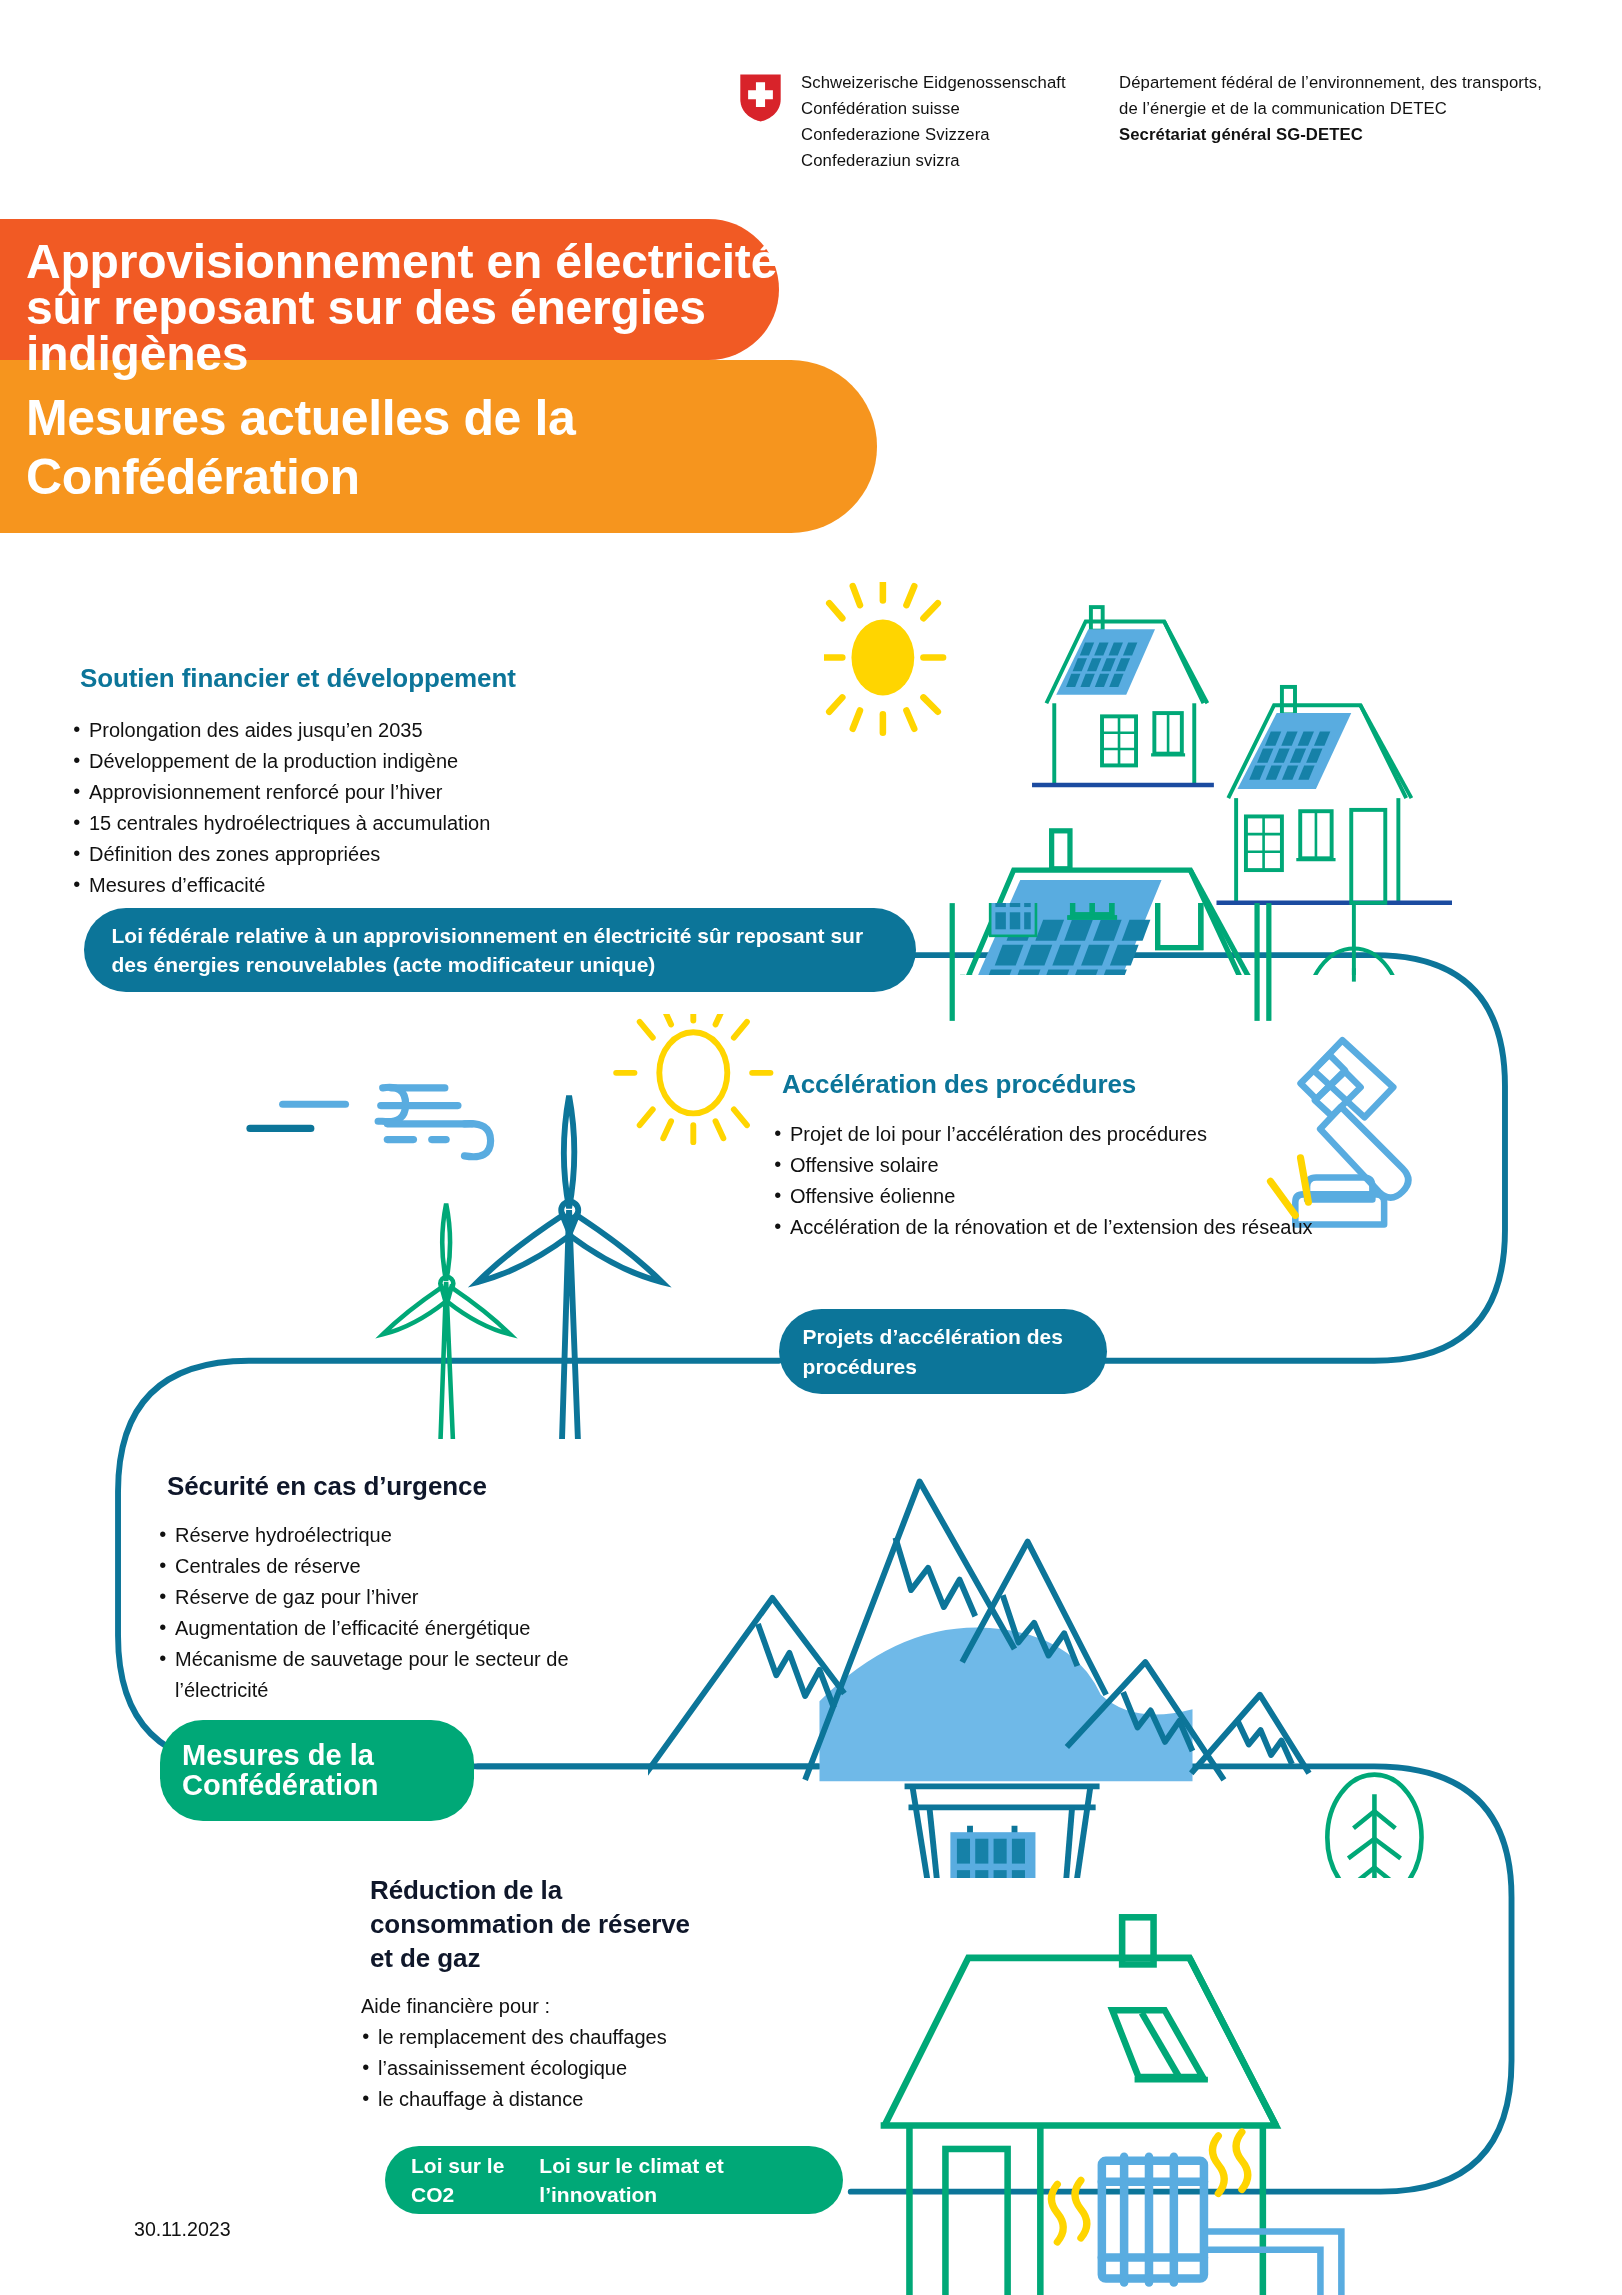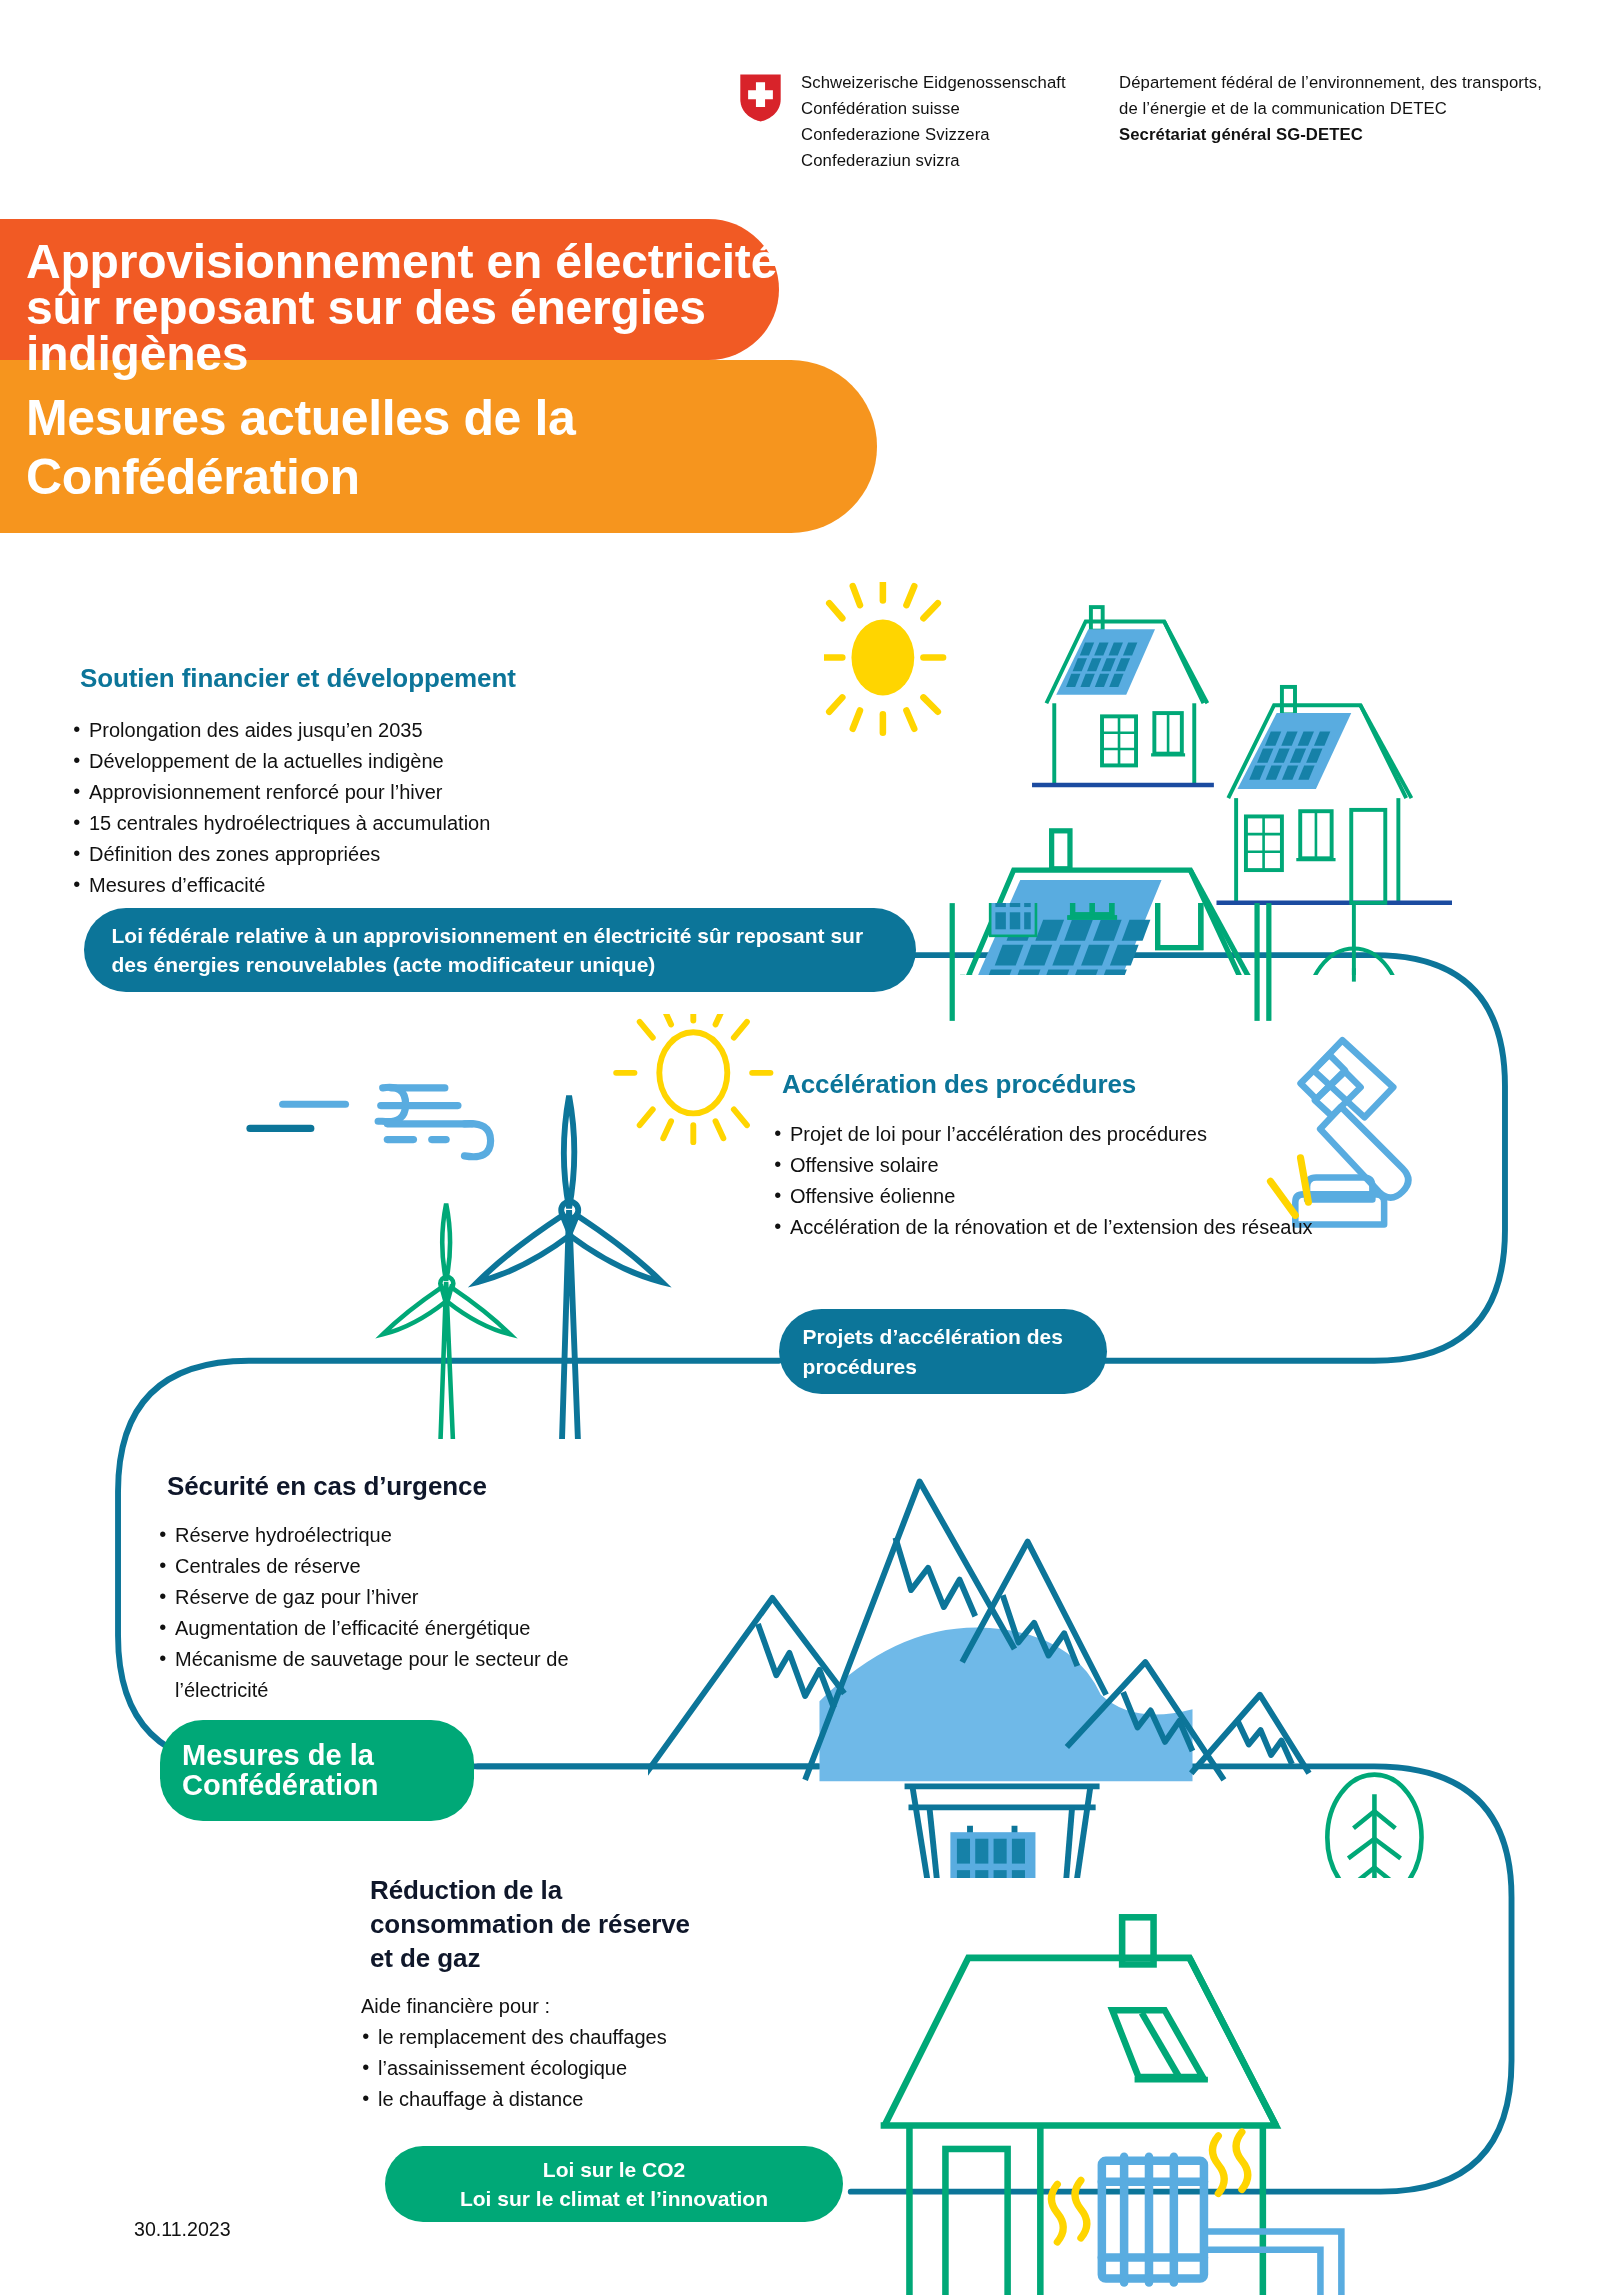--- a/index.html
+++ b/index.html
@@ -241,21 +241,21 @@
     <line x1="410" y1="-70" x2="410" y2="18"></line>
     <line x1="372" y1="22" x2="448" y2="22" stroke-width="7"></line>
     <rect x="510" y="-72" width="66" height="140"></rect>
   </g>
 </svg>
 
 <div class="sec-h teal abs" style="left:73px;top:661px;width:687px;font-size:26px;line-height:34px;">Soutien financier et développement</div>
 
 <div class="bullets abs" style="left:72px;top:715px;width:707px;">
   <div class="li">Prolongation des aides jusqu’en 2035</div>
-  <div class="li">Développement de la actuelles indigène</div>
+  <div class="li">Développement de la production indigène</div>
   <div class="li">Approvisionnement renforcé pour l’hiver</div>
   <div class="li">15 centrales hydroélectriques à accumulation</div>
   <div class="li">Définition des zones appropriées</div>
   <div class="li">Mesures d’efficacité</div>
 </div>
 
 <div class="pill teal" style="left:84px;top:908px;width:832px;height:84px;border-radius:42px;font-size:21px;line-height:29.4px;padding:0 27.5px;">Loi fédérale relative à un approvisionnement en électricité sûr reposant sur des énergies renouvelables (acte modificateur unique)</div>
 
 <svg class="illu" style="left:242px;top:1014px;width:543px;height:425px" viewBox="0 0 830 650">
 
@@ -436,19 +436,19 @@
 
 <div class="sec-h green abs" style="left:363px;top:1873px;width:340px;font-size:26px;line-height:34px;">Réduction de la consommation de réserve et de gaz</div>
 
 <div class="bullets abs" style="left:361px;top:1991px;width:458px;">
   <div class="plain">Aide financière pour :</div>
   <div class="li">le remplacement des chauffages</div>
   <div class="li">l’assainissement écologique</div>
   <div class="li">le chauffage à distance</div>
 </div>
 
-<div class="pill green" style="left:385px;top:2146px;width:458px;height:76px;border-radius:43px;font-size:21px;line-height:29.4px;padding:0 26px;flex-direction:column;">
+<div class="pill green" style="left:385px;top:2146px;width:458px;height:68px;border-radius:43px;font-size:21px;line-height:29.4px;padding:0 26px;flex-direction:row;">
   <span>Loi sur le CO2</span>
   <span>Loi sur le climat et l’innovation</span>
 </div>
 
 <div id="date" class="abs">30.11.2023</div>
 
 
 </body></html>

